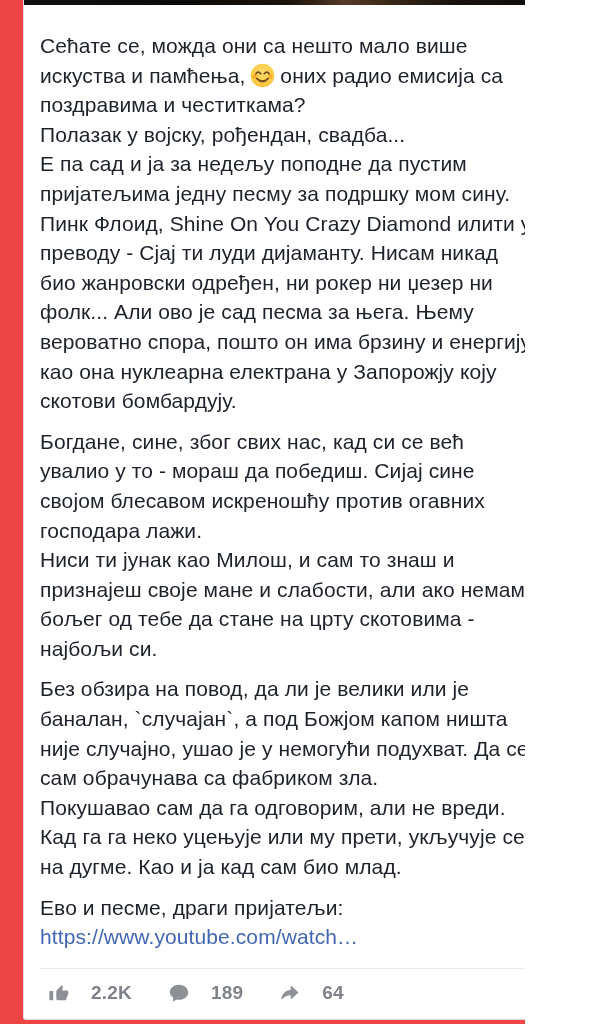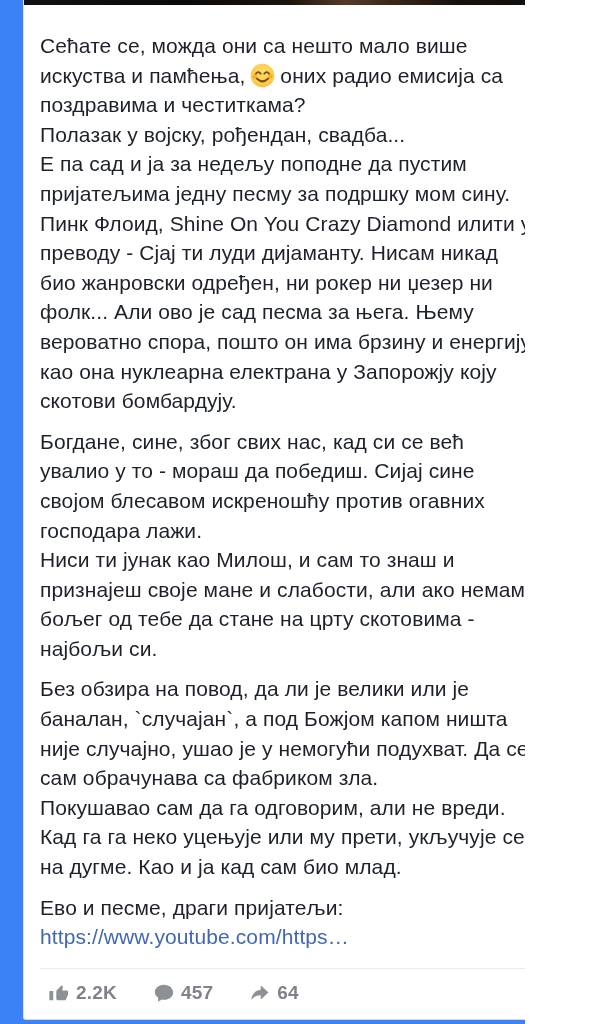--- a/index.html
+++ b/index.html
@@ -6,21 +6,21 @@
     margin: 0;
     padding: 0;
     background: #ffffff;
     font-family: "Liberation Sans", sans-serif;
   }
   .page {
     width: 525px;
     height: 1024px;
     position: relative;
     overflow: hidden;
-    background: #3b82f6;
+    background: #ef4444;
   }
   .card {
     position: absolute;
     left: 23px;
     top: 0;
     width: 554px;
     background: #ffffff;
     border-left: 1px solid #dcdee3;
     border-right: 1px solid #dcdee3;
     border-bottom: 1px solid #d5d8de;
@@ -67,21 +67,21 @@
   }
   .engagement {
     display: flex;
     align-items: center;
     padding: 13px 16px 15px 24px;
     column-gap: 36px;
   }
   .stat {
     display: flex;
     align-items: center;
-    column-gap: 6px;
+    column-gap: 21px;
     cursor: pointer;
   }
   .stat .icon { display: flex; }
   .stat .icon svg { display: block; }
   .stat .count {
     font-size: 19px;
     font-weight: 700;
     color: #7f828a;
     letter-spacing: 0.2px;
   }
@@ -133,21 +133,21 @@
 најбољи си.</p>
 
       <p class="para">Без обзира на повод, да ли је велики или је
 баналан, `случајан`, а под Божјом капом ништа
 није случајно, ушао је у немогући подухват. Да се
 сам обрачунава са фабриком зла.
 Покушавао сам да га одговорим, али не вреди.
 Кад га га неко уцењује или му прети, укључује се
 на дугме. Као и ја кад сам био млад.</p>
 
-      <p class="para"><span>Ево и песме, драги пријатељи:</span><a class="yt-link" href="#">https://www.youtube.com/https…</a></p>
+      <p class="para"><span>Ево и песме, драги пријатељи:</span><a class="yt-link" href="#">https://www.youtube.com/watch…</a></p>
     </div>
 
     <div class="divider"></div>
 
     <div class="engagement">
 
       <div class="stat">
         <span class="icon">
           <svg viewBox="0 0 24 24" width="22" height="22" fill="#8d9095" aria-hidden="true">
             <path d="M2.5 20h3.2V9.8H2.5c-.55 0-1 .45-1 1V19c0 .55.45 1 1 1zM22 10.9c0-.9-.75-1.65-1.65-1.65h-4.9l.75-3.6.02-.25c0-.34-.14-.66-.36-.88l-.88-.87-5.45 5.46c-.3.3-.49.72-.49 1.17v8.07c0 .9.75 1.65 1.65 1.65h7.43c.68 0 1.27-.41 1.52-1l2.28-5.33c.06-.19.08-.38.08-.58v-2.2z"></path>
@@ -155,21 +155,21 @@
         </span>
         <span class="count">2.2K</span>
       </div>
 
       <div class="stat">
         <span class="icon">
           <svg viewBox="0 0 24 24" width="22" height="22" fill="#8d9095" aria-hidden="true">
             <path d="M12 3C6.48 3 2 6.58 2 11c0 2.5 1.42 4.72 3.67 6.19L5.5 21.5l4.06-2.34c.78.15 1.6.23 2.44.23 5.52 0 10-3.58 10-8S17.52 3 12 3z"></path>
           </svg>
         </span>
-        <span class="count">457</span>
+        <span class="count">189</span>
       </div>
 
       <div class="stat">
         <span class="icon">
           <svg viewBox="0 0 24 24" width="22" height="22" fill="#8d9095" aria-hidden="true">
             <path d="M21.2 11.4 13.9 4.6c-.42-.4-1.1-.1-1.1.47v3.45C6.6 9.2 3.3 13.6 2.52 18.54c-.07.45.5.7.78.34 2.06-2.77 4.98-4.42 9.5-4.52v3.56c0 .57.68.87 1.1.47l7.3-6.8c.28-.26.28-.93 0-1.19z"></path>
           </svg>
         </span>
         <span class="count">64</span>
       </div>

